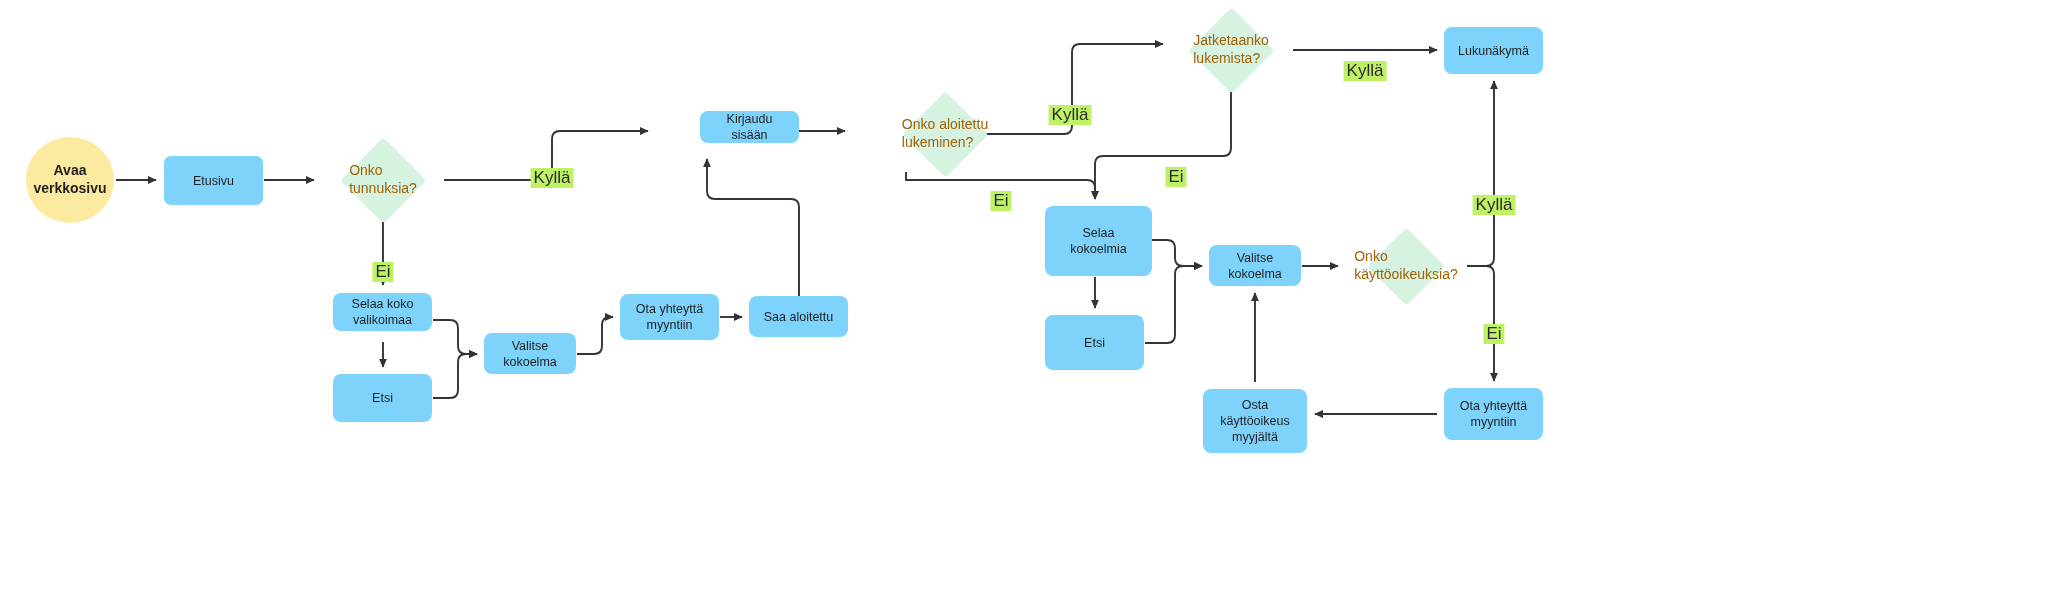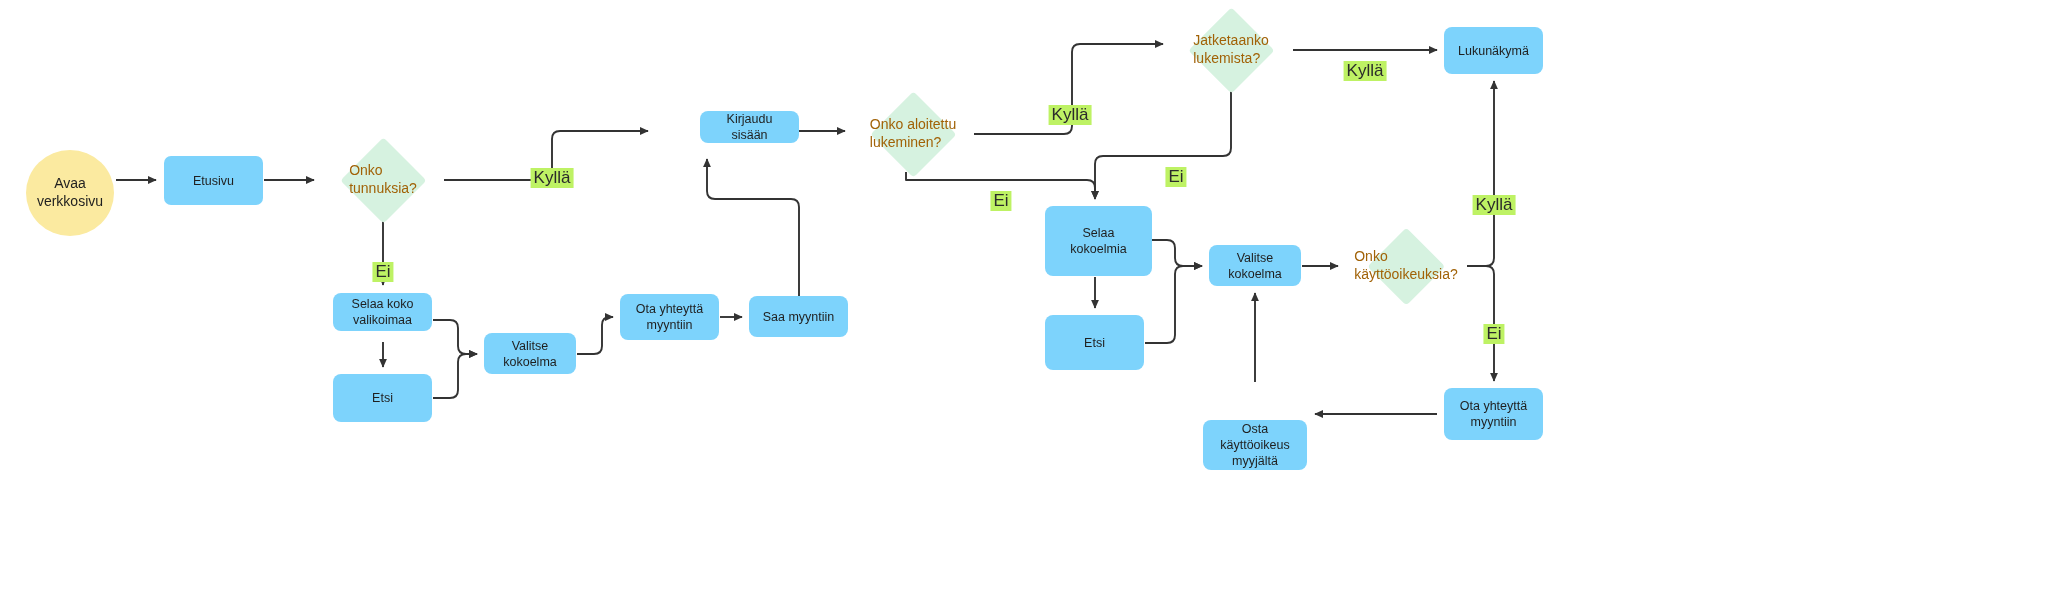--- a/index.html
+++ b/index.html
@@ -126,59 +126,59 @@
         <path class="wire" d="M 1255 382 L 1255 293" marker-end="url(#arrowhead)"></path>
         <path class="wire" d="M 383 342 L 383 367" marker-end="url(#arrowhead)"></path>
         <path class="wire" d="M 433 320 L 450 320 Q 458 320 458 328 L 458 346 Q 458 354 466 354 L 477 354" marker-end="url(#arrowhead)"></path>
         <path class="wire" d="M 433 398 L 450 398 Q 458 398 458 390 L 458 362 Q 458 354 466 354 L 477 354" marker-end="url(#arrowhead)"></path>
         <path class="wire" d="M 577 354 L 594 354 Q 602 354 602 346 L 602 325 Q 602 317 610 317 L 613 317" marker-end="url(#arrowhead)"></path>
         <path class="wire" d="M 720 317 L 742 317" marker-end="url(#arrowhead)"></path>
         <path class="wire" d="M 799 296 L 799 207 Q 799 199 791 199 L 715 199 Q 707 199 707 191 L 707 159" marker-end="url(#arrowhead)"></path>
       </g>
   </svg>
   <div id="node-layer">
-      <div class="node start" style="left: 26px; top: 150px; width: 88px; height: 86px;">Avaa
+      <div class="node start" style="left: 26px; top: 137px; width: 88px; height: 86px; font-weight: bold;">Avaa
 verkkosivu</div>
       <div class="node process" style="left: 164px; top: 156px; width: 99px; height: 49px; border-radius: 7px;">Etusivu</div>
       <div class="decision-wrap" style="left: 322px; top: 141px; width: 122px; height: 78px;">
         <div class="decision-shape" style="width: 60.84px; height: 60.84px; left: 30.58px; top: 8.58px; position: absolute;"></div>
         <div class="decision-label">Onko
 tunnuksia?</div>
       </div>
       <div class="node process" style="left: 656px; top: 111px; width: 99px; height: 32px; margin-left: 44px;">Kirjaudu sisään</div>
-      <div class="decision-wrap" style="left: 852px; top: 95px; width: 122px; height: 78px;">
+      <div class="decision-wrap" style="left: 884px; top: 95px; width: 122px; height: 78px;">
         <div class="decision-shape" style="width: 60.84px; height: 60.84px; left: 30.58px; top: 8.58px; position: absolute;"></div>
         <div class="decision-label">Onko aloitettu
 lukeminen?</div>
       </div>
       <div class="decision-wrap" style="left: 1170px; top: 11px; width: 122px; height: 78px;">
         <div class="decision-shape" style="width: 60.84px; height: 60.84px; left: 30.58px; top: 8.58px; position: absolute;"></div>
         <div class="decision-label">Jatketaanko
 lukemista?</div>
       </div>
       <div class="node process" style="left: 1444px; top: 27px; width: 99px; height: 47px;">Lukunäkymä</div>
       <div class="node process" style="left: 1045px; top: 206px; width: 107px; height: 70px;">Selaa kokoelmia</div>
       <div class="node process" style="left: 1045px; top: 315px; width: 99px; height: 55px;">Etsi</div>
       <div class="node process" style="left: 1209px; top: 245px; width: 92px; height: 41px;">Valitse kokoelma</div>
       <div class="decision-wrap" style="left: 1345px; top: 231px; width: 122px; height: 70px;">
         <div class="decision-shape" style="width: 54.6px; height: 54.6px; left: 33.7px; top: 7.7px; position: absolute;"></div>
         <div class="decision-label">Onko
 käyttöoikeuksia?</div>
       </div>
       <div class="node process" style="left: 1444px; top: 388px; width: 99px; height: 52px;">Ota yhteyttä
 myyntiin</div>
-      <div class="node process" style="left: 1203px; top: 389px; width: 104px; height: 50px; margin-top: 31px;">Osta käyttöoikeus
+      <div class="node process" style="left: 1203px; top: 389px; width: 104px; height: 64px;">Osta käyttöoikeus
 myyjältä</div>
       <div class="node process" style="left: 333px; top: 293px; width: 99px; height: 38px;">Selaa koko
 valikoimaa</div>
       <div class="node process" style="left: 333px; top: 374px; width: 99px; height: 48px;">Etsi</div>
       <div class="node process" style="left: 484px; top: 333px; width: 92px; height: 41px;">Valitse kokoelma</div>
       <div class="node process" style="left: 620px; top: 294px; width: 99px; height: 46px;">Ota yhteyttä
 myyntiin</div>
-      <div class="node process" style="left: 749px; top: 296px; width: 99px; height: 41px;">Saa myyntiin</div>
+      <div class="node process" style="left: 749px; top: 296px; width: 99px; height: 41px;">Saa aloitettu</div>
     </div>
   <div id="label-layer">
       <div class="edge-label" style="left: 552px; top: 157px;">Kyllä</div>
       <div class="edge-label" style="left: 383px; top: 251px;">Ei</div>
       <div class="edge-label" style="left: 1070px; top: 94px;">Kyllä</div>
       <div class="edge-label" style="left: 1365px; top: 50px;">Kyllä</div>
       <div class="edge-label" style="left: 1176px; top: 156px;">Ei</div>
       <div class="edge-label" style="left: 1001px; top: 180px;">Ei</div>
       <div class="edge-label" style="left: 1494px; top: 184px;">Kyllä</div>
       <div class="edge-label" style="left: 1494px; top: 313px;">Ei</div>

